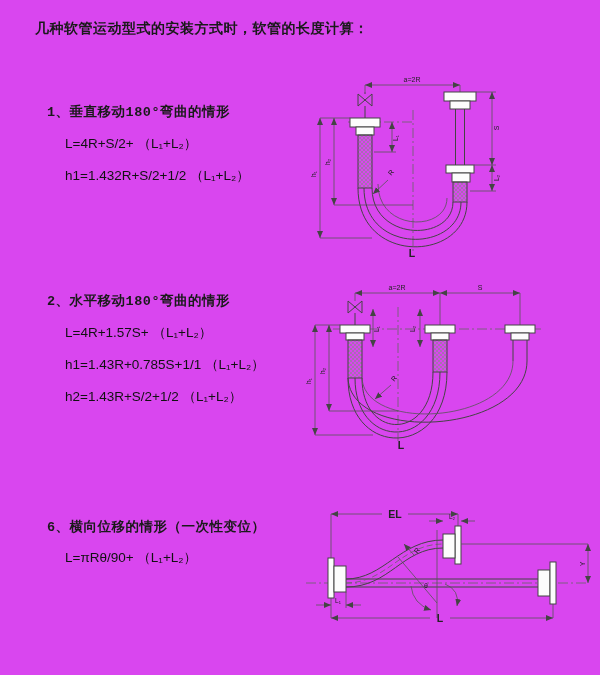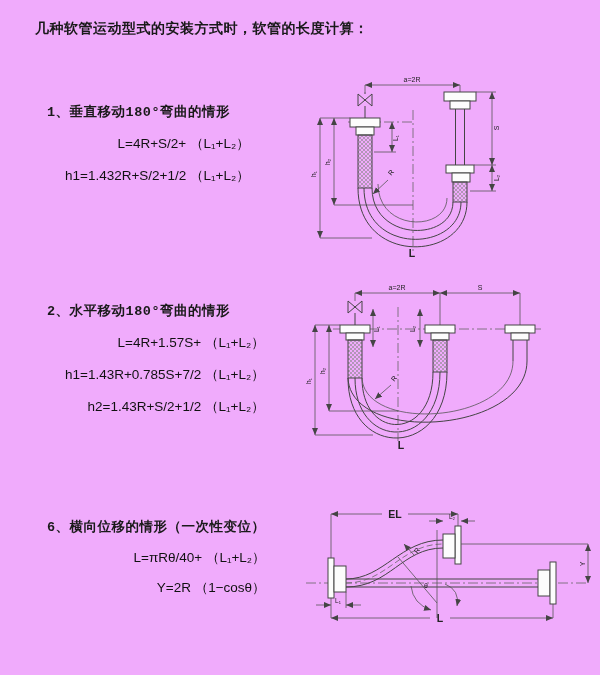--- a/index.html
+++ b/index.html
@@ -1,21 +1,21 @@
 <!DOCTYPE html>
 <html><head>
 <meta charset="utf-8">
 <style>
   html,body{margin:0;padding:0;background:#e9e9e9;}
-  .page{position:relative;width:600px;height:675px;background:#f0abfc;overflow:hidden;
+  .page{position:relative;width:600px;height:675px;background:#d946ef;overflow:hidden;
         font-family:"Liberation Sans","DejaVu Sans",sans-serif;color:#1a1a1a;}
   .title{position:absolute;left:35px;top:20px;font-size:14px;font-weight:bold;letter-spacing:.5px;}
   .sec{position:absolute;left:47px;}
   .sec .h{font-size:13.5px;font-weight:bold;margin-bottom:7px;letter-spacing:.5px;font-family:Liberation Mono, monospace;}
-  .sec .f{font-size:13.5px;padding-left:18px;line-height:32px;white-space:pre;color:#111;text-align:right;}
+  .sec .f{font-size:13.5px;padding-left:18px;line-height:32px;white-space:pre;color:#111;}
   .sec.s3 .f{line-height:30px;}
   svg{position:absolute;overflow:visible;}
   svg .ln{stroke:#444;stroke-width:1;fill:none;}
   svg .thin{stroke:#555;stroke-width:.8;fill:none;}
   svg .cl{stroke:#666;stroke-width:.8;fill:none;stroke-dasharray:10 3 2 3;}
   svg .dash{stroke:#666;stroke-width:.8;fill:none;stroke-dasharray:6 3;}
   svg .fl{fill:#fcfcfc;stroke:#444;stroke-width:1;}
   svg text{fill:#222;font-family:"Liberation Sans","DejaVu Sans",sans-serif;}
   svg .dl{font-size:7px;} svg .tl{font-size:6.5px;} svg .big{font-size:10.5px;font-weight:bold;}
 </style>
@@ -25,31 +25,30 @@
 <div class="page">
 
   <div class="title">几种软管运动型式的安装方式时，软管的长度计算：</div>
 
   <div class="sec" style="top:103px">
     <div class="h">1、垂直移动180°弯曲的情形</div>
     <div class="f">L=4R+S/2+ （L₁+L₂）</div>
     <div class="f">h1=1.432R+S/2+1/2 （L₁+L₂）</div>
   </div>
 
-  <div class="sec" style="top:302px">
+  <div class="sec" style="top:292px">
     <div class="h">2、水平移动180°弯曲的情形</div>
     <div class="f">L=4R+1.57S+ （L₁+L₂）</div>
-    <div class="f">h1=1.43R+0.785S+7/2 （L₁+L₂）</div>
+    <div class="f">h1=1.43R+0.785S+1/1 （L₁+L₂）</div>
     <div class="f">h2=1.43R+S/2+1/2 （L₁+L₂）</div>
   </div>
 
   <div class="sec s3" style="top:518px">
     <div class="h">6、横向位移的情形（一次性变位）</div>
-    <div class="f">L=πRθ/40+ （L₁+L₂）</div>
-    <div class="f">Y=2R （1−cosθ）</div>
+    <div class="f">L=πRθ/90+ （L₁+L₂）</div>
   </div>
 
   <svg style="left:312px;top:70px" width="240" height="192" viewBox="0 0 240 192">
     <defs>
       <marker id="m1" orient="auto-start-reverse" markerUnits="userSpaceOnUse" markerWidth="8" markerHeight="8" refX="7" refY="3">
         <path d="M0,0 L7,3 L0,6 z" fill="#444"></path>
       </marker>
       <pattern id="p1" width="4" height="4" patternUnits="userSpaceOnUse">
         <path d="M0,4 L4,0 M0,0 L4,4" stroke="#888" stroke-width="0.6"></path>
       </pattern>

